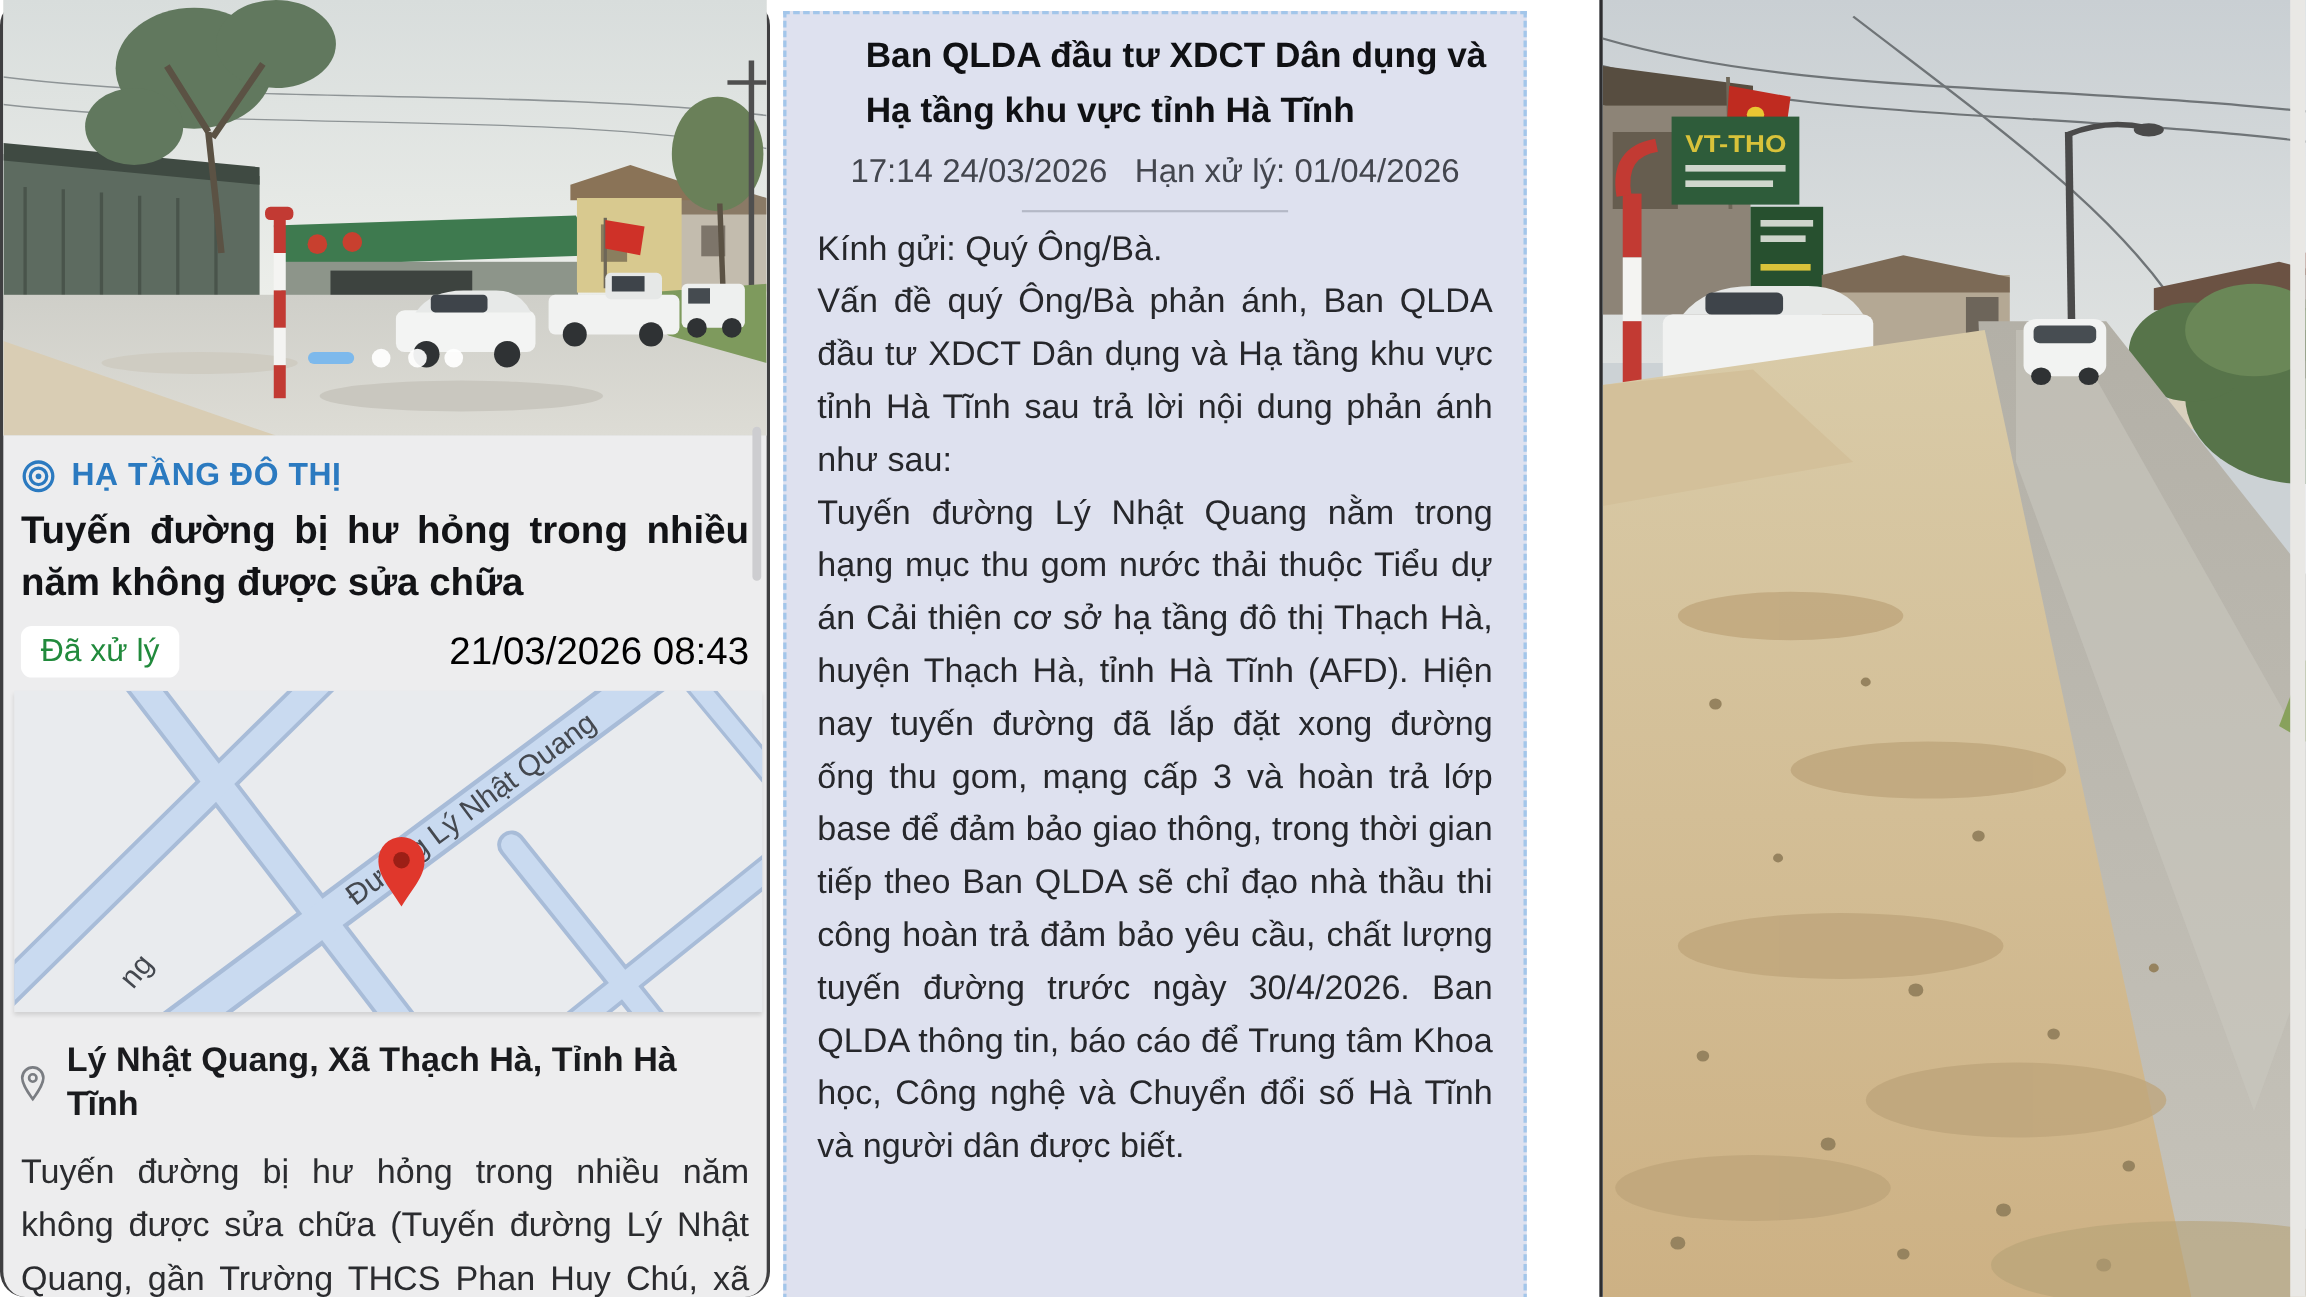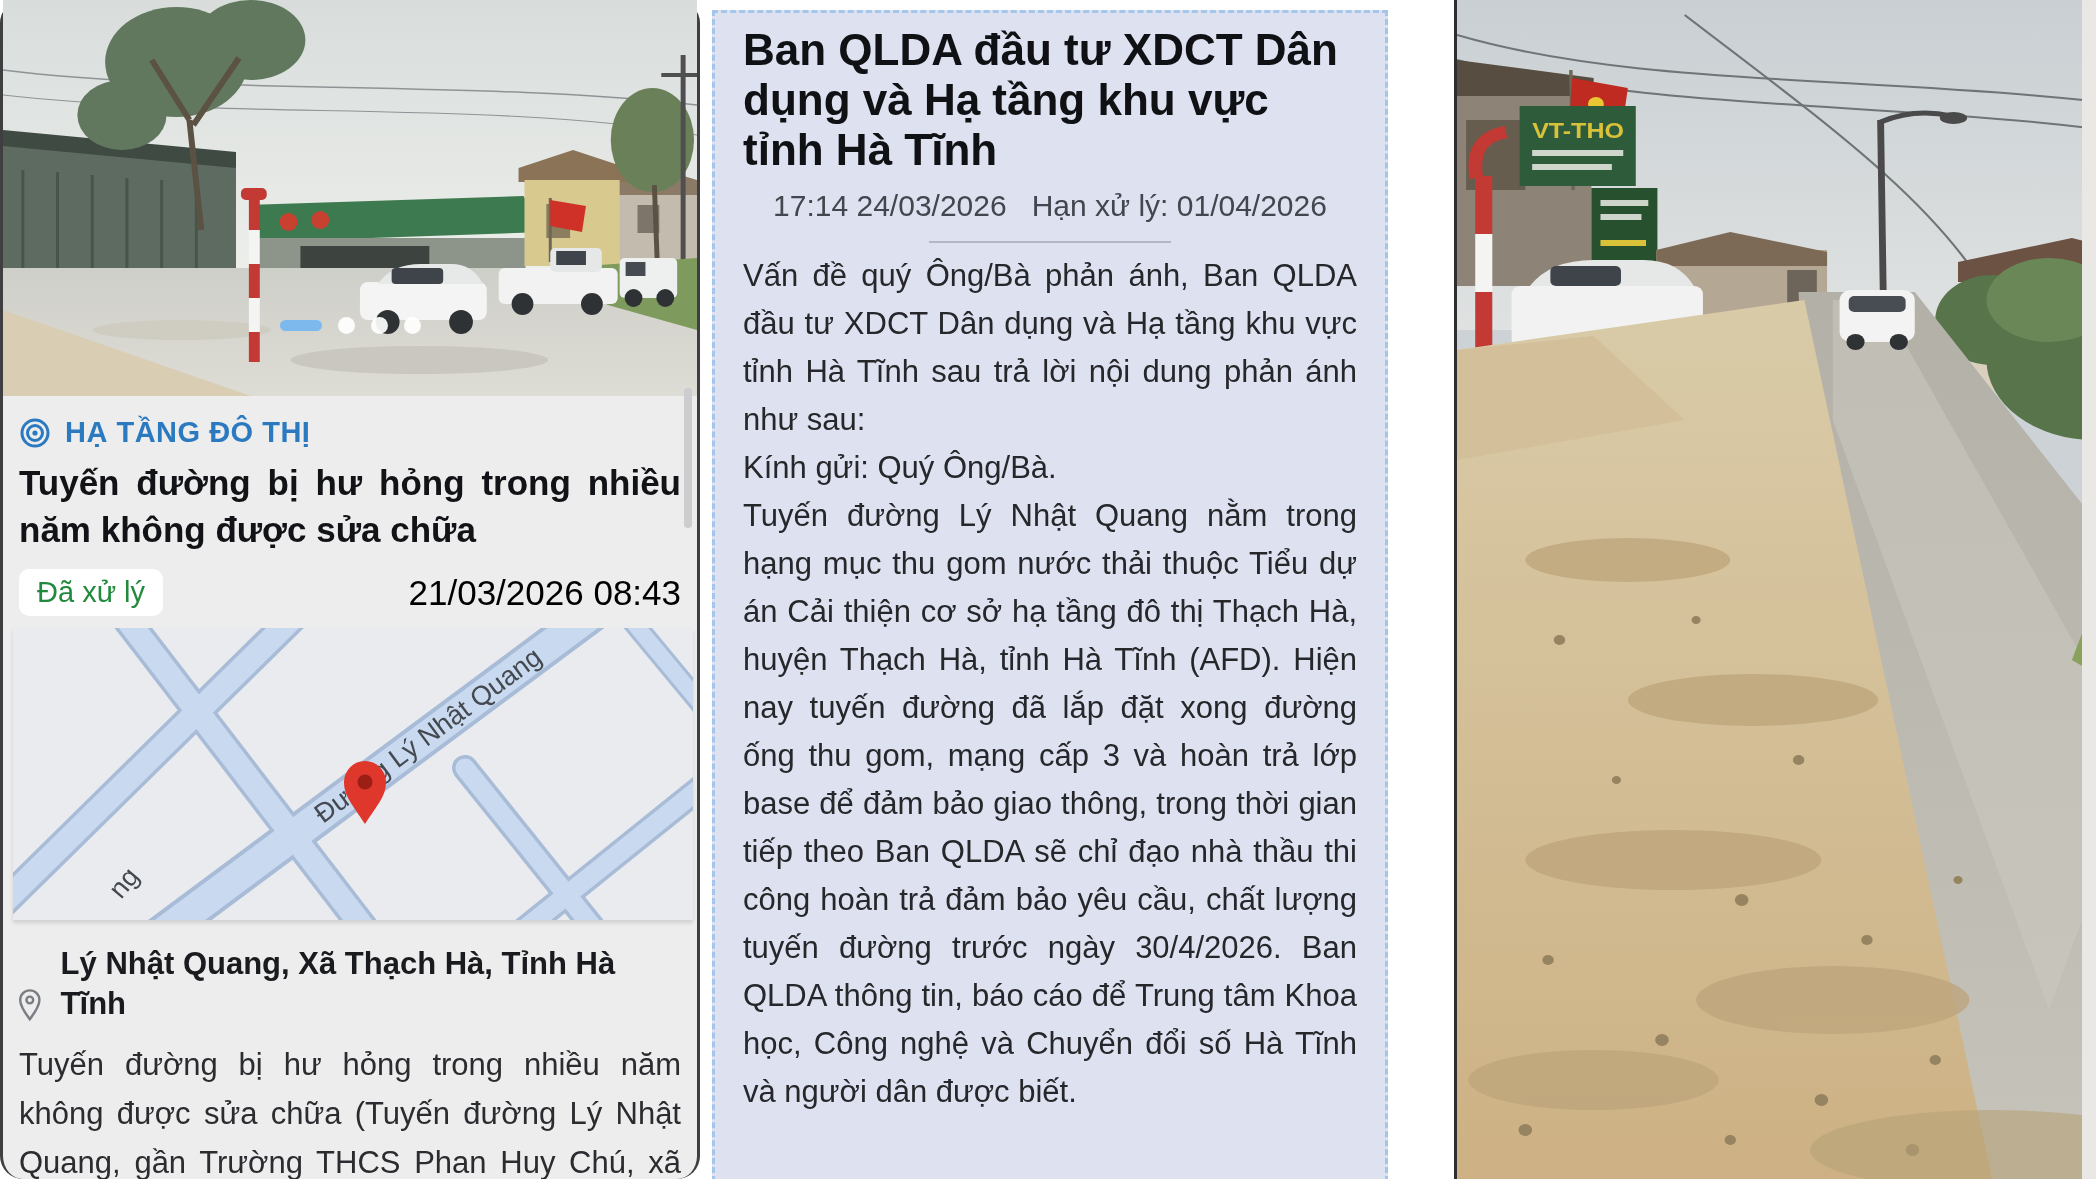--- a/index.html
+++ b/index.html
@@ -19,30 +19,30 @@
   .dot.active{width:42px;height:11px;border-radius:6px;background:#7db9ec;}
   .panel-scrollbar{position:absolute;right:5px;top:388px;width:8px;height:140px;border-radius:5px;background:#cdcdd0;}
   .category-row{display:flex;align-items:center;gap:14px;margin:20px 16px 0 16px;}
   .cat-label{color:#2b7ac0;font-size:29px;font-weight:bold;letter-spacing:.5px;}
   .complaint-title{margin:10px 16px 0 16px;color:#121316;font-size:35px;font-weight:bold;line-height:47px;text-align:justify;}
   .badge-row{display:flex;justify-content:space-between;align-items:center;margin:16px 16px 0 16px;}
   .status-badge{background:#ffffff;color:#218a3c;font-size:29px;padding:7px 18px;border-radius:10px;}
   .timestamp{color:#000000;font-size:35px;}
   .map-wrap{position:relative;margin:12px 10px 0 10px;width:680px;height:292px;overflow:hidden;background:#e9ebee;box-shadow:0 3px 4px rgba(0,0,0,.12);}
   .map-wrap svg{display:block;width:100%;height:100%;}
-  .location-row{display:flex;align-items:flex-end;gap:16px;margin:24px 16px 0 12px;}
+  .location-row{display:flex;align-items:center;gap:16px;margin:24px 16px 0 12px;}
   .location-text{color:#1a1b1e;font-size:31px;font-weight:bold;line-height:40px;}
   .description{margin:16px 16px 0 16px;color:#2b2c2f;font-size:31px;line-height:49px;text-align:justify;}
   
   .result-card{
     position:absolute;left:712px;top:10px;width:676px;height:1190px;box-sizing:border-box;
     background:#dee1ef;border:3px dashed #a3c6ea;border-bottom:none;padding:0 28px;
   }
   .result-header{margin-top:26px;text-align:center;color:#1b6fc4;font-size:34px;font-weight:bold;}
-  .agency-title{margin-top:12px;color:#101114;font-size:44px;font-weight:bold;line-height:50px;}
+  .agency-title{margin-top:12px;color:#101114;font-size:32px;font-weight:bold;line-height:50px;margin-left:44px;}
   .meta-row{display:flex;justify-content:center;gap:25px;margin-top:12px;color:#43464e;font-size:30px;line-height:38px;}
   .divider{width:242px;height:2px;background:#b4b8c6;margin:16px auto 0 auto;}
   .result-body{margin-top:9px;}
   .result-body p{margin:0;color:#26272b;font-size:31px;line-height:48px;text-align:justify;}
   
   .right-photo{
     position:absolute;left:1454px;top:0;width:783px;height:1179px;overflow:hidden;
     border-left:3px solid #2e2e30;box-sizing:border-box;background:#ccd2d5;
   }
   .right-photo svg{display:block;width:100%;height:100%;}
@@ -216,22 +216,22 @@
   </div>
 
   <div class="result-card">
     <div class="agency-title">Ban QLDA đầu tư XDCT Dân dụng và Hạ tầng khu vực tỉnh Hà Tĩnh</div>
     <div class="meta-row">
       <span class="meta-time">17:14 24/03/2026</span>
       <span class="meta-deadline">Hạn xử lý: 01/04/2026</span>
     </div>
     <div class="divider"></div>
     <div class="result-body">
+        <p>Kính gửi: Quý Ông/Bà.</p>
         <p>Vấn đề quý Ông/Bà phản ánh, Ban QLDA đầu tư XDCT Dân dụng và Hạ tầng khu vực tỉnh Hà Tĩnh sau trả lời nội dung phản ánh như sau:</p>
-        <p>Kính gửi: Quý Ông/Bà.</p>
         <p>Tuyến đường Lý Nhật Quang nằm trong hạng mục thu gom nước thải thuộc Tiểu dự án Cải thiện cơ sở hạ tầng đô thị Thạch Hà, huyện Thạch Hà, tỉnh Hà Tĩnh (AFD). Hiện nay tuyến đường đã lắp đặt xong đường ống thu gom, mạng cấp 3 và hoàn trả lớp base để đảm bảo giao thông, trong thời gian tiếp theo Ban QLDA sẽ chỉ đạo nhà thầu thi công hoàn trả đảm bảo yêu cầu, chất lượng tuyến đường trước ngày 30/4/2026. Ban QLDA thông tin, báo cáo để Trung tâm Khoa học, Công nghệ và Chuyển đổi số Hà Tĩnh và người dân được biết.</p>
       </div>
 
   </div>
 
   <div class="right-photo">
     <svg viewBox="0 0 685 1179" preserveAspectRatio="none">
       <defs>
         <linearGradient id="skyR" x1="0" y1="0" x2="0" y2="1">
           <stop offset="0" stop-color="#c9cfd3"></stop>

